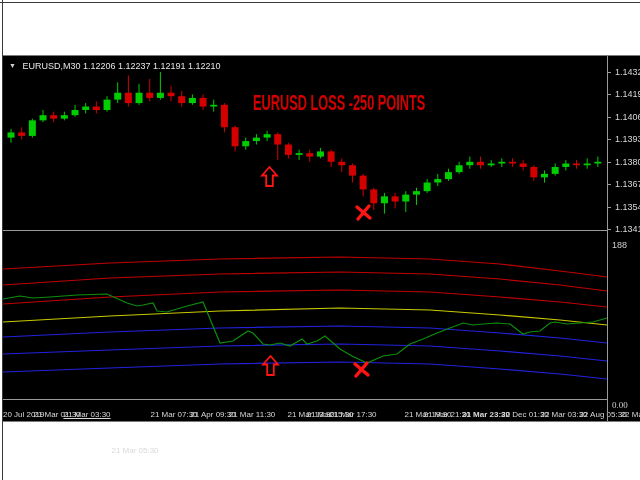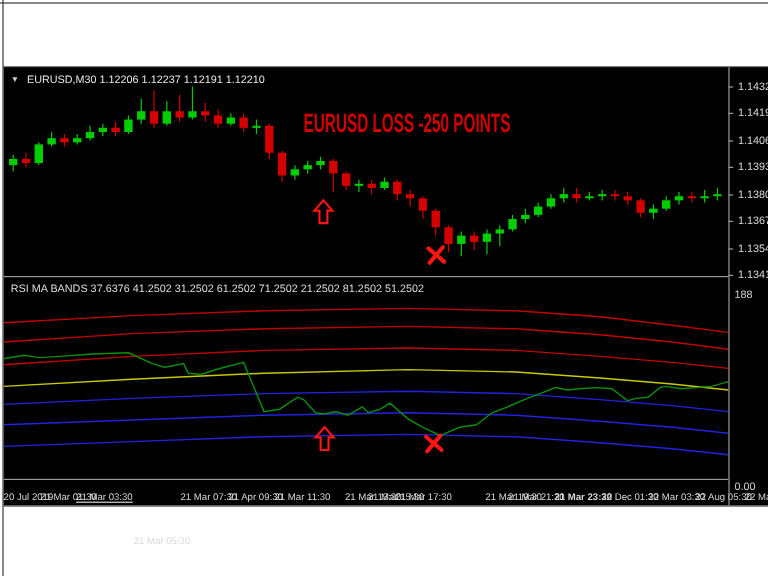--- a/index.html
+++ b/index.html
@@ -13,21 +13,21 @@
   .hdr{position:absolute;left:6px;top:5px;font-size:9px;color:#e6e6e6;white-space:nowrap;z-index:5;}
   .hdr .dd{font-size:7px;color:#cfcfcf;margin-right:4px;vertical-align:1px;}
   .annotation{position:absolute;left:250px;top:34px;font-size:22px;font-weight:bold;
               color:#d40000;white-space:nowrap;transform:scaleX(0.58);transform-origin:left top;
               letter-spacing:0px;z-index:5;}
   .divider-h{position:absolute;left:0;width:604px;height:1px;background:#9a9a9a;z-index:4;}
   #div1{top:174px;} #div2{top:343px;}
   .divider-v{position:absolute;left:604px;top:0;width:1px;height:365px;background:#9a9a9a;z-index:4;}
   .ind-label{position:absolute;left:6px;top:179px;font-size:9px;color:#dcdcdc;white-space:nowrap;z-index:5;}
   .scale-top{position:absolute;left:609px;top:184px;font-size:9px;color:#cfcfcf;z-index:5;}
-  .scale-bottom{position:absolute;left:609px;top:344px;font-size:9px;color:#cfcfcf;z-index:5;}
+  .scale-bottom{position:absolute;left:609px;top:344px;font-size:9px;color:#cfcfcf;z-index:5;font-family:Liberation Serif, serif;}
   #price-axis{position:absolute;left:604px;top:0;width:33px;height:365px;z-index:3;}
   .price-label{position:absolute;left:8px;font-size:9px;color:#d8d8d8;white-space:nowrap;}
   .price-tick{position:absolute;left:0;width:4px;height:1px;background:#9a9a9a;}
   #time-axis{position:absolute;left:0;top:343px;width:637px;height:22px;z-index:3;}
   .time-label{position:absolute;top:11px;font-size:8px;color:#d8d8d8;white-space:nowrap;}
 </style>
 </head>
 <body>
 
 <div id="page">
@@ -177,21 +177,20 @@
       <span> </span>
       <span>1.12206 1.12237 1.12191 1.12210</span>
     </div>
 
     <div class="annotation">EURUSD LOSS -250 POINTS</div>
 
     <div class="divider-h" id="div1"></div>
     <div class="divider-h" id="div2"></div>
     <div class="divider-v"></div>
 
-    <div class="ind-label">RSI MA BANDS 37.6376 41.2502 31.2502 61.2502 71.2502 21.2502 81.2502 51.2502</div>
     <div class="scale-top">188</div>
     <div class="scale-bottom">0.00</div>
 
     <div id="price-axis">
         <div class="price-tick" style="top: 16px;"></div>
         <div class="price-label" style="top: 11px;">1.14320</div>
         <div class="price-tick" style="top: 38.45px;"></div>
         <div class="price-label" style="top: 33.45px;">1.14190</div>
         <div class="price-tick" style="top: 60.9px;"></div>
         <div class="price-label" style="top: 55.9px;">1.14060</div>

